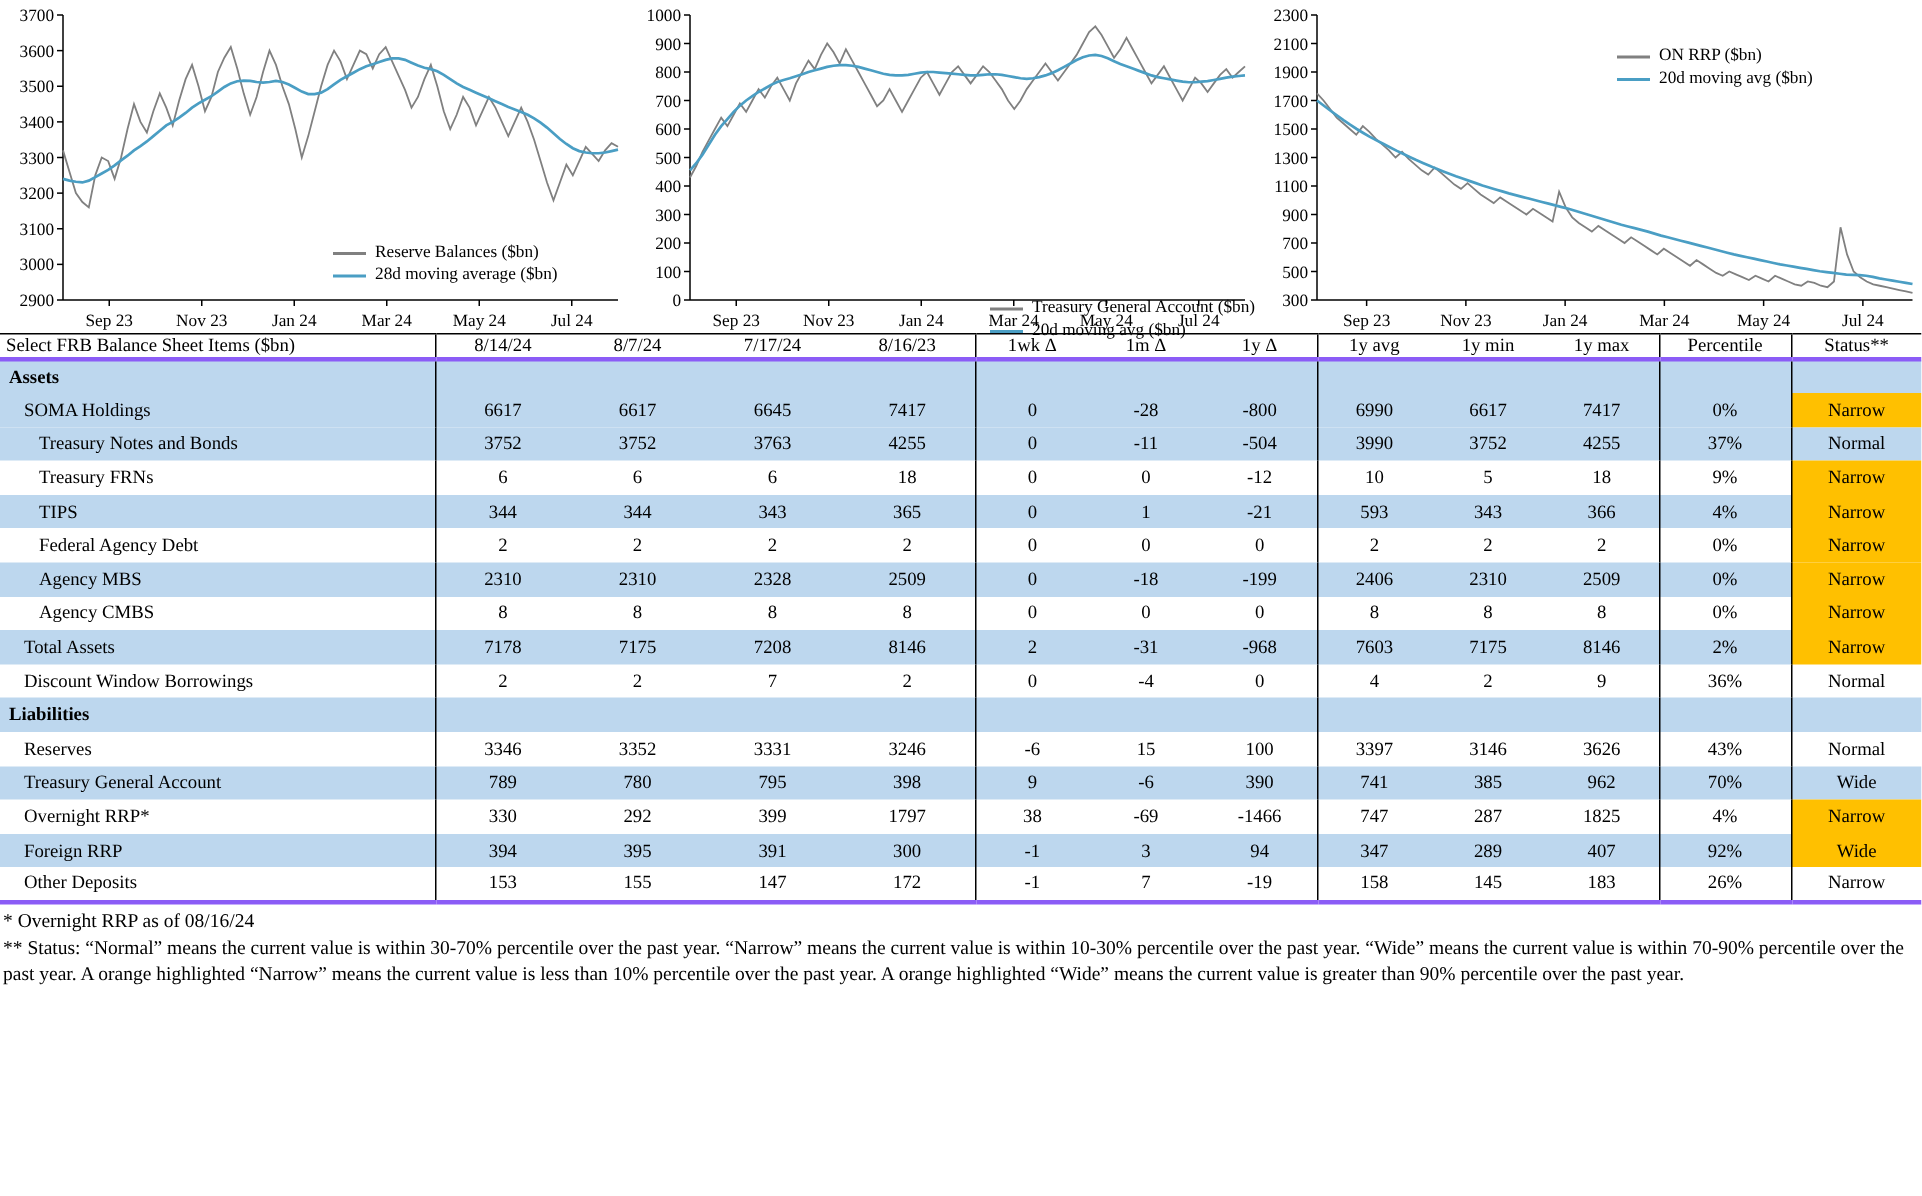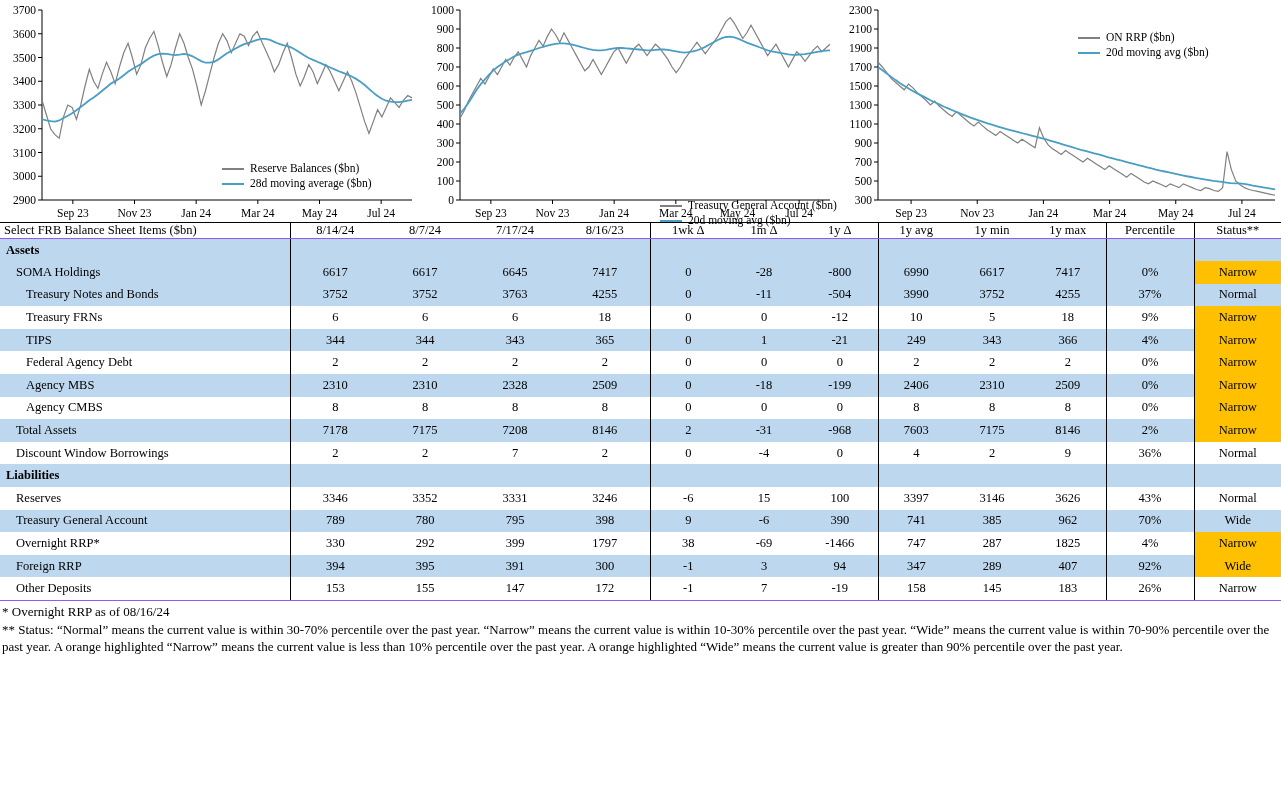--- a/index.html
+++ b/index.html
@@ -37,21 +37,21 @@
   tr.row td.label { text-align: left; padding-left: 6px; margin-top: 22px; }
   tr.row td.label.ind1 { padding-left: 16px; }
   tr.row td.label.ind2 { padding-left: 26px; }
   tr.row.shade td { background: #bdd7ee; }
   tr.row.sect td { background: #bdd7ee; font-weight: bold; text-align: left; }
   td.status-narrow-hl, td.status-wide-hl { background: #ffc000 !important; }
 
   
   .vsep-l { border-left: 1px solid #000; }
   .topline { border-top: 1px solid #000; }
-  .botline { border-bottom: 1px solid #8b5cf6; }
+  .botline { border-bottom: 3px solid #8b5cf6; }
 
   .notes { font-size: 13px; line-height: 17px; padding: 2px 4px 0 2px; }
   .notes .src { padding-bottom: 1px; }
   .notes .star { padding-bottom: 1px; }
   .notes .dstar { }
 </style>
 </head>
 <body>
 
 <div id="root">
@@ -308,21 +308,21 @@
           </tr>
           <tr class="row shade">
             <td class="label ind2">TIPS</td>
             <td class="vsep-l">344</td>
             <td>344</td>
             <td>343</td>
             <td>365</td>
             <td class="vsep-l">0</td>
             <td>1</td>
             <td>-21</td>
-            <td class="vsep-l">249</td>
+            <td class="vsep-l">593</td>
             <td>343</td>
             <td>366</td>
             <td class="vsep-l">4%</td>
             <td class="vsep-l status-narrow-hl">Narrow</td>
           </tr>
           <tr class="row">
             <td class="label ind2">Federal Agency Debt</td>
             <td class="vsep-l">2</td>
             <td>2</td>
             <td>2</td>

